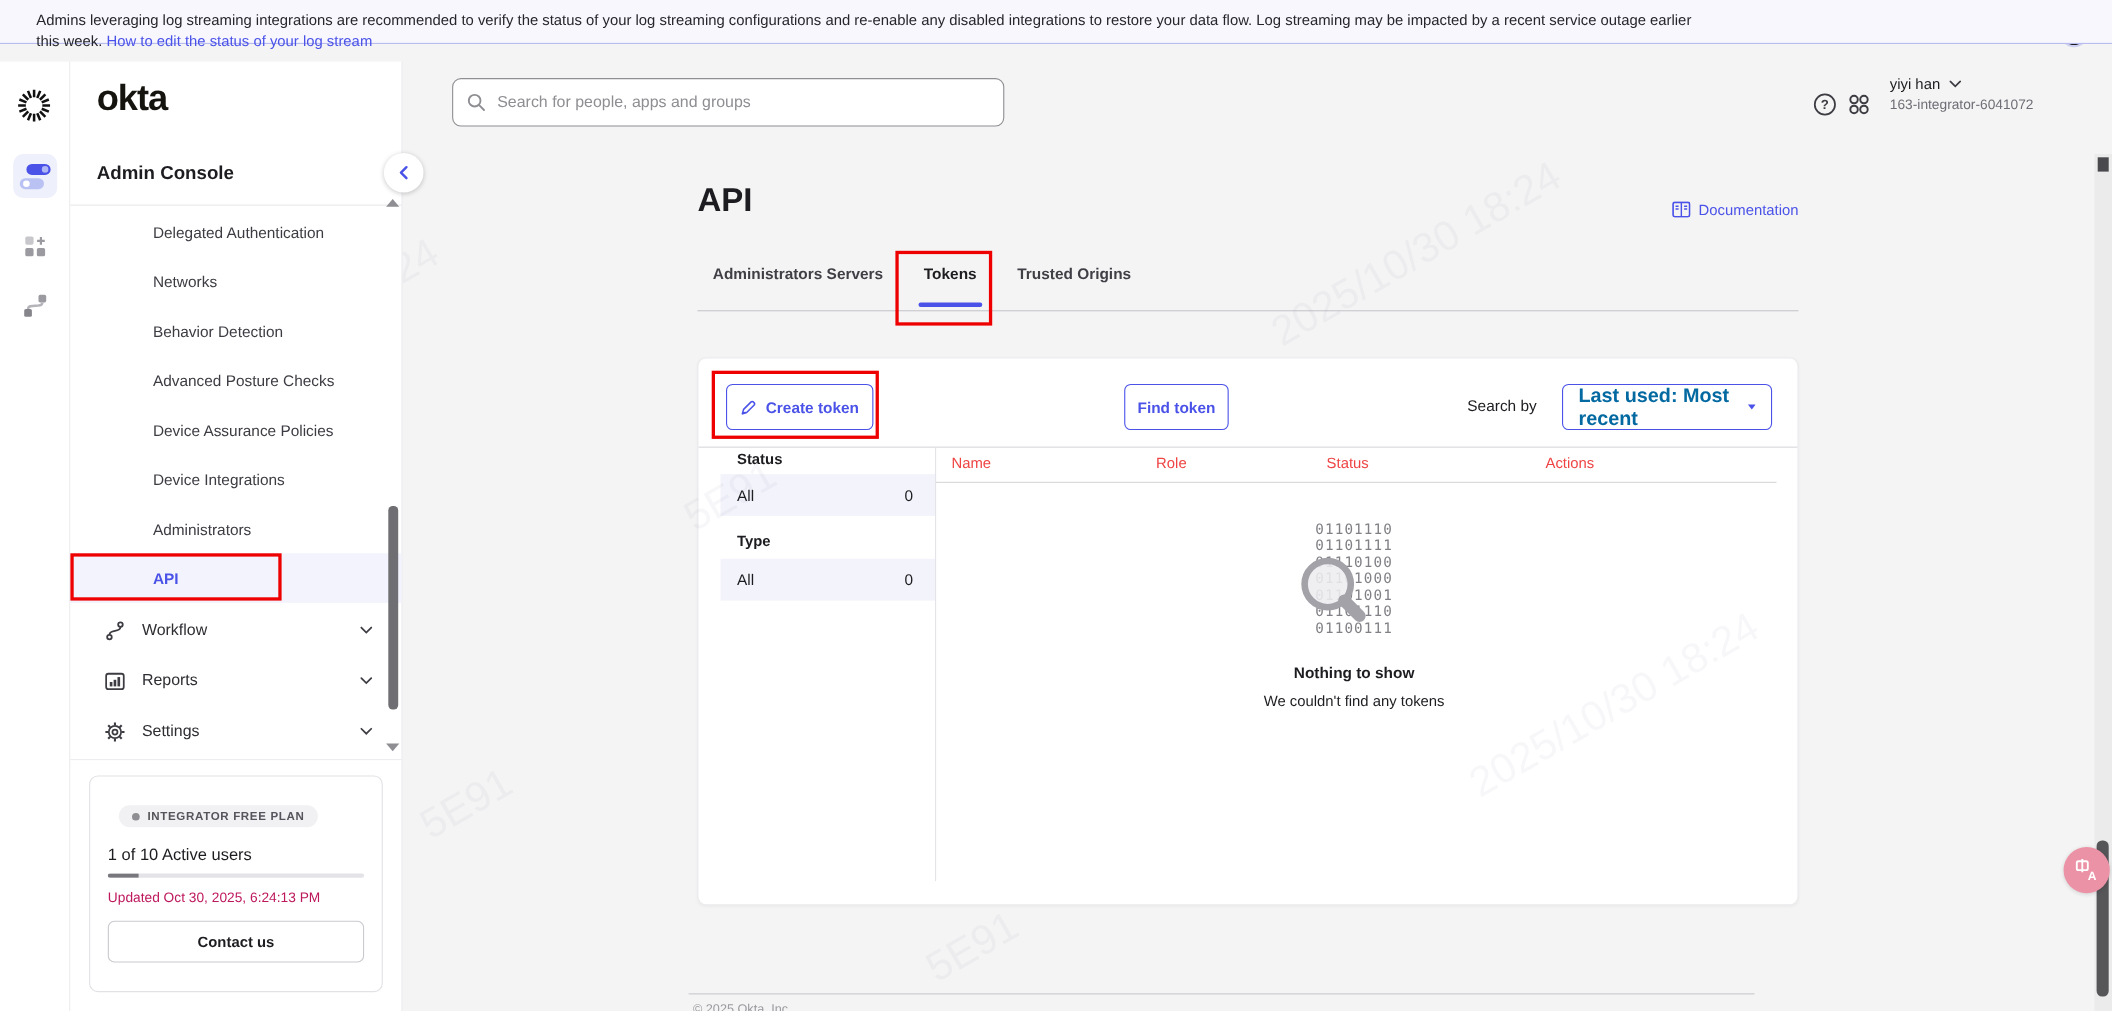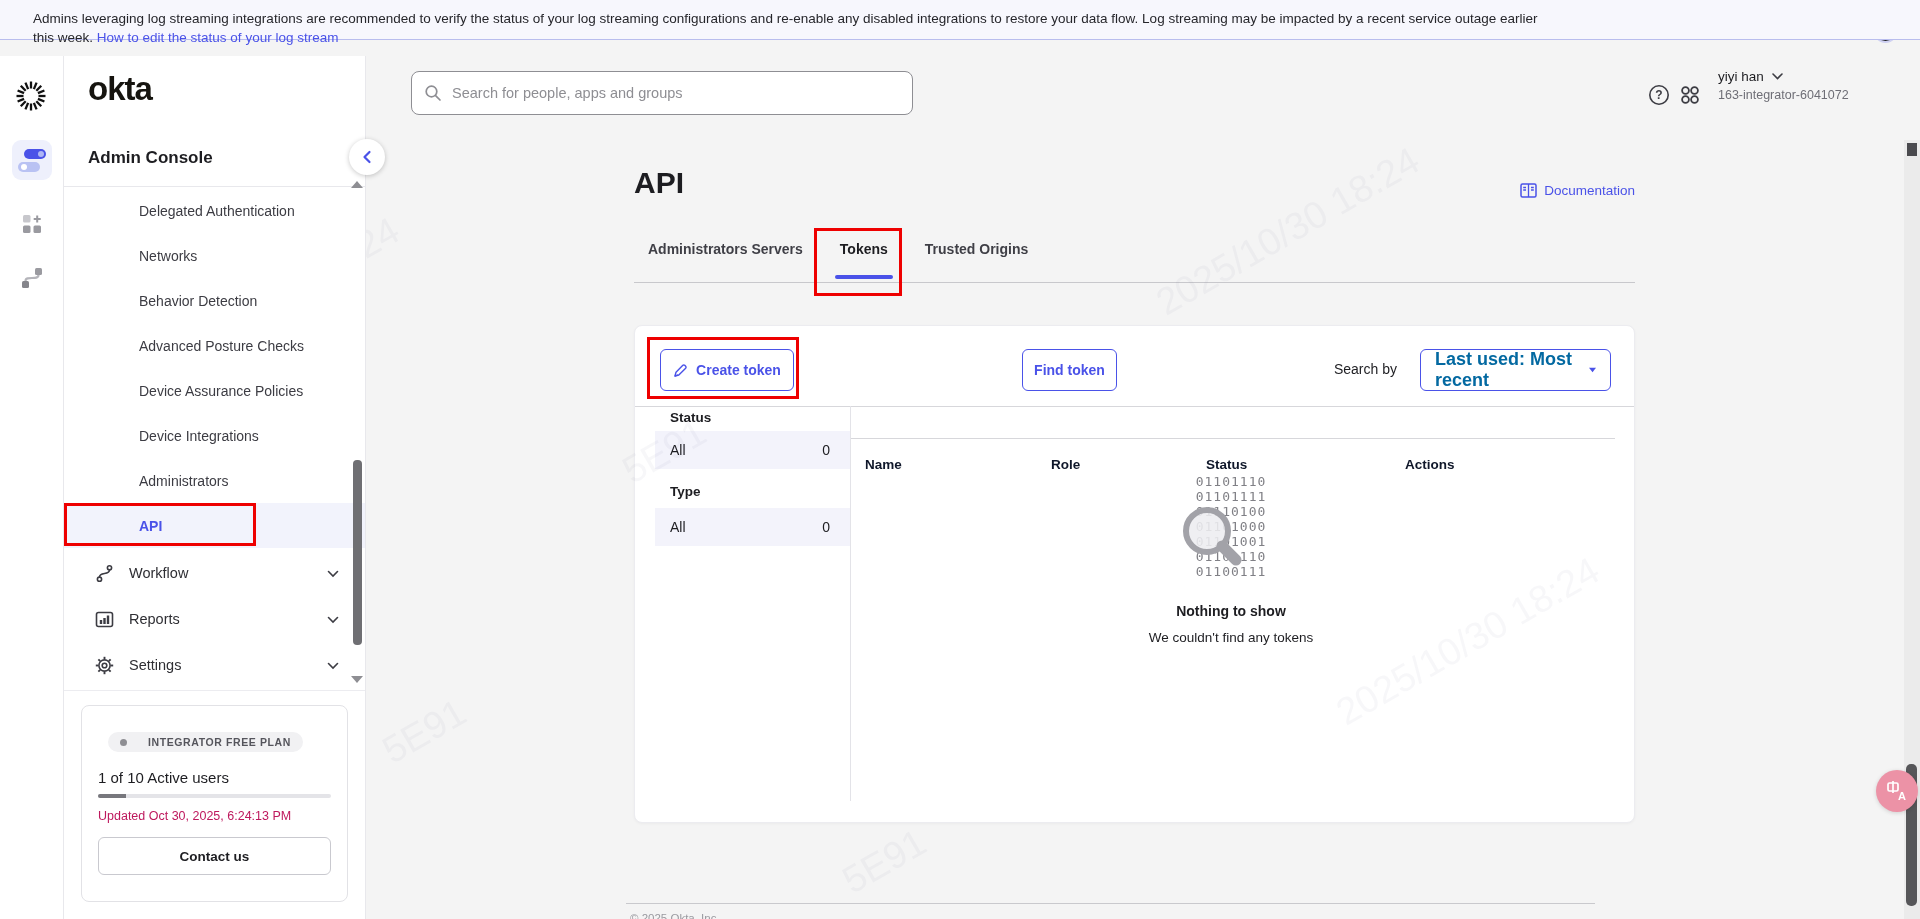--- a/index.html
+++ b/index.html
@@ -34,21 +34,21 @@
   .sb-divider1 { position:absolute; left:0; right:0; top:130px; border-top:1px solid #e8e8ec; }
   .nav-sub-list { position:absolute; left:0; right:0; top:132px; }
   .nav-sub { height:45px; display:flex; align-items:center; padding-left:75px; font-size:14px; color:#3c3c43; cursor:pointer; }
   .nav-sub.active { background:#f2f3fc; color:#4a52e8; font-weight:700; }
   .nav-bottom-list { position:absolute; left:0; right:0; top:494px; }
   .nav-top { height:46px; display:flex; align-items:center; padding:0 26px 0 30px; font-size:14.5px; color:#2e2e33; cursor:pointer; }
   .nti { width:20px; height:20px; margin-right:15px; display:flex; align-items:center; justify-content:center; }
   .ntl { flex:1; }
   .sb-divider2 { position:absolute; left:0; right:0; top:634px; border-top:1px solid #ececf0; }
   .plan-card { position:absolute; left:17px; top:649px; width:267px; height:197px; background:#fff; border:1px solid #e2e2e6; border-radius:8px; padding:16px; }
-  .plan-badge { display:inline-flex; align-items:center; gap:21px; background:#f1f1f3; border-radius:11px; padding:4px 12px; font-size:10.5px; font-weight:700; letter-spacing:.6px; color:#55555c; margin:10px 0 0 10px;justify-content:flex-end; }
+  .plan-badge { display:inline-flex; align-items:center; gap:7px; background:#f1f1f3; border-radius:11px; padding:4px 12px; font-size:10.5px; font-weight:700; letter-spacing:.6px; color:#55555c; margin:10px 0 0 10px;justify-content:flex-end; }
   .plan-dot { width:7px; height:7px; border-radius:50%; background:#8e8e93; }
   .plan-usage { font-size:15px; margin-top:17px; color:#1d1d21; }
   .plan-bar { margin-top:8px; height:4px; background:#e4e4e8; border-radius:2px; overflow:hidden; }
   .plan-fill { height:100%; background:#77777d; }
   .plan-updated { margin-top:11px; font-size:12.5px; color:#be185d; }
   .contact-btn { margin-top:14px; width:100%; height:38px; background:#fff; border:1px solid #c9c9cf; border-radius:6px; font-size:13.5px; font-weight:700; color:#1d1d21; cursor:pointer; font-family:inherit; }
   .collapse-btn { position:absolute; left:349px; top:139px; width:36px; height:36px; border-radius:50%; background:#fff; box-shadow:0 1px 5px rgba(0,0,0,.22); display:flex; align-items:center; justify-content:center; cursor:pointer; z-index:12; }
   .sb-scroll-up { position:absolute; left:351px; top:181px; width:0; height:0; border-left:6px solid transparent; border-right:6px solid transparent; border-bottom:7px solid #8e8e93; z-index:6; }
   .sb-thumb { position:absolute; left:353px; top:460px; width:9px; height:185px; border-radius:4px; background:#6f6f73; z-index:6; cursor:grab; }
   .sb-scroll-dn { position:absolute; left:351px; top:676px; width:0; height:0; border-left:6px solid transparent; border-right:6px solid transparent; border-top:7px solid #8e8e93; z-index:6; }
@@ -76,21 +76,21 @@
   .card { position:absolute; left:268px; top:269px; width:1001px; height:498px; background:#fff; border:1px solid #ececf0; border-radius:8px; box-shadow:0 1px 3px rgba(0,0,0,.04); }
   .btn-blue { display:inline-flex; align-items:center; justify-content:center; gap:8px; background:#fff; border:1px solid #4a52e8; border-radius:6px; color:#4a52e8; font-size:14px; font-weight:700; cursor:pointer; font-family:inherit; }
   .create-btn { position:absolute; left:25px; top:23px; width:134px; height:42px; }
   .tokenid-input { position:absolute; left:180px; top:23px; width:204px; height:42px; border:1px solid #bdbdc3; border-radius:6px; padding:0 13px; font-size:14px; font-family:inherit; color:#1d1d21; outline:none; }
   .tokenid-input::placeholder { color:#8e8e93; }
   .find-btn { position:absolute; left:387px; top:23px; width:95px; height:42px; }
   .searchby { position:absolute; right:237px; top:35px; font-size:14px; color:#1d1d21; }
   .sort-dd { position:absolute; right:23px; top:23px; width:191px; height:42px; padding:0 14px; display:flex; align-items:center; justify-content:space-between; border:1px solid #4a52e8; border-radius:6px; color:#0369a1; font-size:18px; font-weight:700; cursor:pointer; background:#fff; }
 
   .tb-topline { position:absolute; left:0; right:0; top:80px; border-top:1px solid #d7d7db; }
-  .table-cols { position:absolute; left:230px; top:87px; display:flex; font-size:13.5px; font-weight:700; color:#0f172a;margin-top:44px; }
+  .table-cols { position:absolute; left:230px; top:87px; display:flex; font-size:13.5px; font-weight:400; color:#ef4444; }
   .tb-underline { position:absolute; left:215px; width:765px; top:112px; border-top:1px solid #d7d7db; }
   .v-divider { position:absolute; left:215px; top:80px; height:395px; border-left:1px solid #e3e3e8; }
   .filter-col { position:absolute; left:20px; top:80px; width:195px; }
   .fhead { font-size:13.5px; font-weight:700; color:#1d1d21; padding:10px 0 9px 15px; }
   .frow { height:38px; background:#f3f3fb; display:flex; align-items:center; justify-content:space-between; padding:0 20px 0 15px; font-size:14px; color:#1d1d21; cursor:pointer; margin-bottom:5px; }
   .empty-wrap { position:absolute; left:346px; top:148px; width:500px; text-align:center; }
   .binary { font-family:"DejaVu Sans Mono",monospace; font-size:13px; line-height:15px; color:#808086; letter-spacing:1px; }
   .magnifier { position:absolute; left:197px; top:28px; }
   .empty-title { margin-top:24px; font-size:14px; font-weight:700; color:#1d1d21; }
   .empty-sub { margin-top:11px; font-size:13.5px; color:#1d1d21; }

